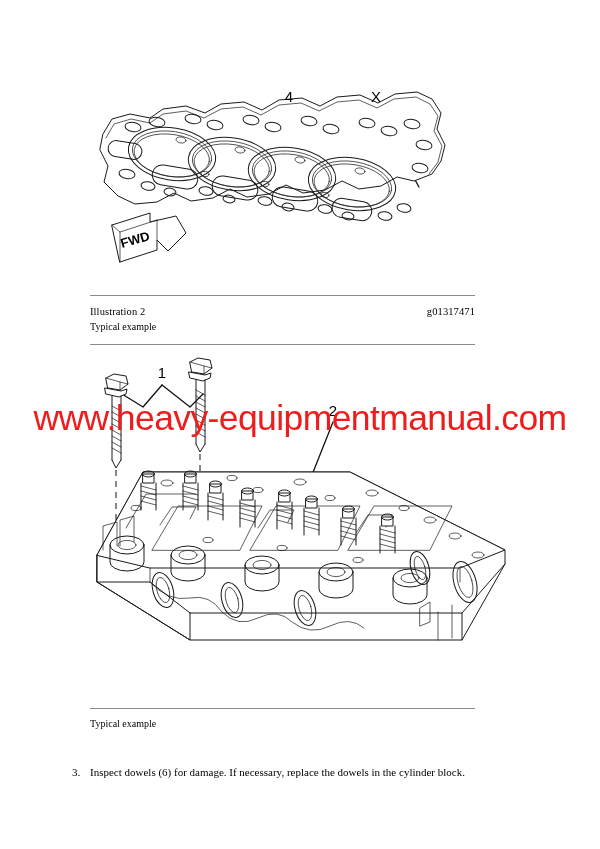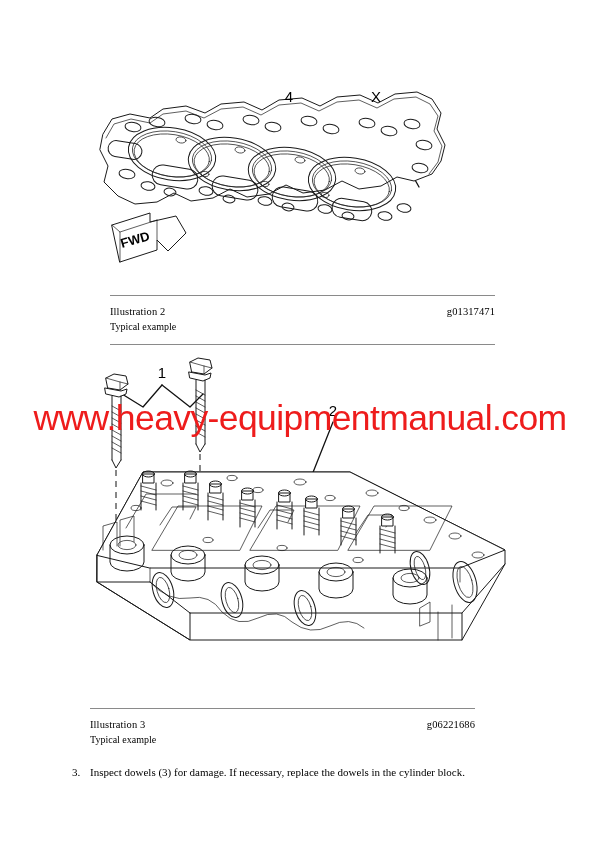--- a/index.html
+++ b/index.html
@@ -54,21 +54,21 @@
     font-size: 10.5px;
     line-height: 1.05;
   }
   .caption-title { letter-spacing: 0.1px; }
   .caption-id { letter-spacing: 0.1px; text-align: center; }
   .caption-sub {
     font-size: 10px;
     line-height: 1.05;
     margin-top: 5px;
   }
-  #caption-2 { top: 295px; margin-left: 20px; }
+  #caption-2 { top: 295px; }
   #caption-2 .rule:first-child { margin-bottom: 10px; }
   #caption-2 .rule.bottom { margin-top: 11px; }
   #caption-3 { top: 708px; }
   #caption-3 .rule:first-child { margin-bottom: 10px; }
 
   
   .step {
     position: absolute;
     left: 72px;
     top: 766px;
@@ -468,27 +468,23 @@
           <ellipse class="ln-thin" cx="208" cy="190" rx="5" ry="2.6"></ellipse>
           <ellipse class="ln-thin" cx="282" cy="198" rx="5" ry="2.6"></ellipse>
           <ellipse class="ln-thin" cx="358" cy="210" rx="5" ry="2.6"></ellipse>
         </g>
       </g>
     </svg>
   </div>
 
   <div class="caption-block" id="caption-3">
     <div class="rule"></div>
-    <div class="caption-row">
-      <span class="caption-title">Illustration 3</span>
-      <span class="caption-id">g06221686</span>
-    </div>
     <div class="caption-sub">Typical example</div>
   </div>
 
   <div class="step">
     <span class="step-num">3.</span>
-    <span class="step-text">Inspect dowels (3) for damage. If necessary, replace the dowels in the cylinder block.</span>
+    <span class="step-text">Inspect dowels (6) for damage. If necessary, replace the dowels in the cylinder block.</span>
   </div>
 
   <div class="watermark">www.heavy-equipmentmanual.com</div>
 
 </div>
 
 </body></html>

